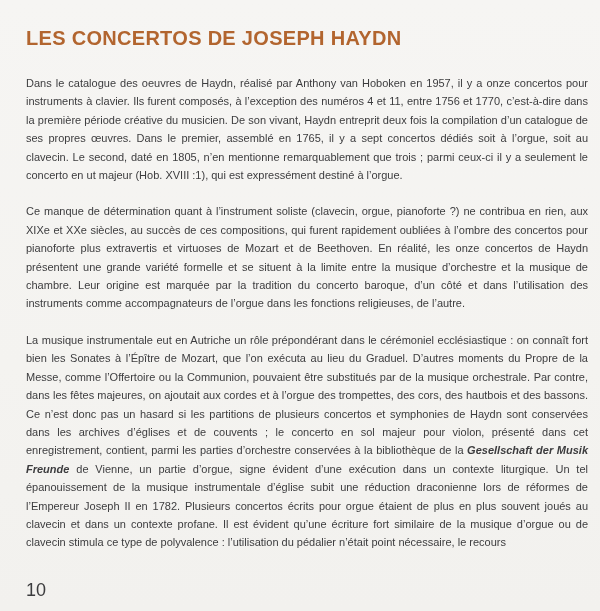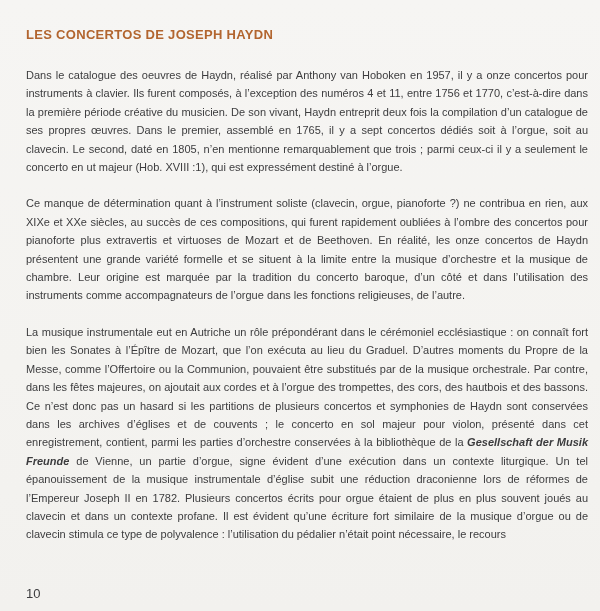--- a/index.html
+++ b/index.html
@@ -16,21 +16,21 @@
     position: relative;
     width: 600px;
     height: 611px;
     box-sizing: border-box;
     padding: 27px 12px 0 26px;
     overflow: hidden;
     background: linear-gradient(180deg, #f6f5f3 0%, #f4f3f0 60%, #f2f1ee 100%);
   }
   .title {
     margin: 0;
-    font-size: 13px;
+    font-size: 20px;
     font-weight: bold;
     letter-spacing: 0.3px;
     color: #b2652f;
   }
   .paragraphs {
     margin-top: 24px;
   }
   .paragraphs p {
     margin: 0 0 18px 0;
     font-size: 11px;
@@ -39,21 +39,21 @@
     text-align: justify;
   }
   .italic {
     font-style: italic;
     font-weight: bold;
   }
   .page-number {
     position: absolute;
     left: 26px;
     bottom: 10px;
-    font-size: 13px;
+    font-size: 18px;
     color: #3c3c3e;
   }
 </style>
 </head>
 <body>
 
 <div class="page">
   <h1 class="title">LES CONCERTOS DE JOSEPH HAYDN</h1>
 
   <div class="paragraphs">

